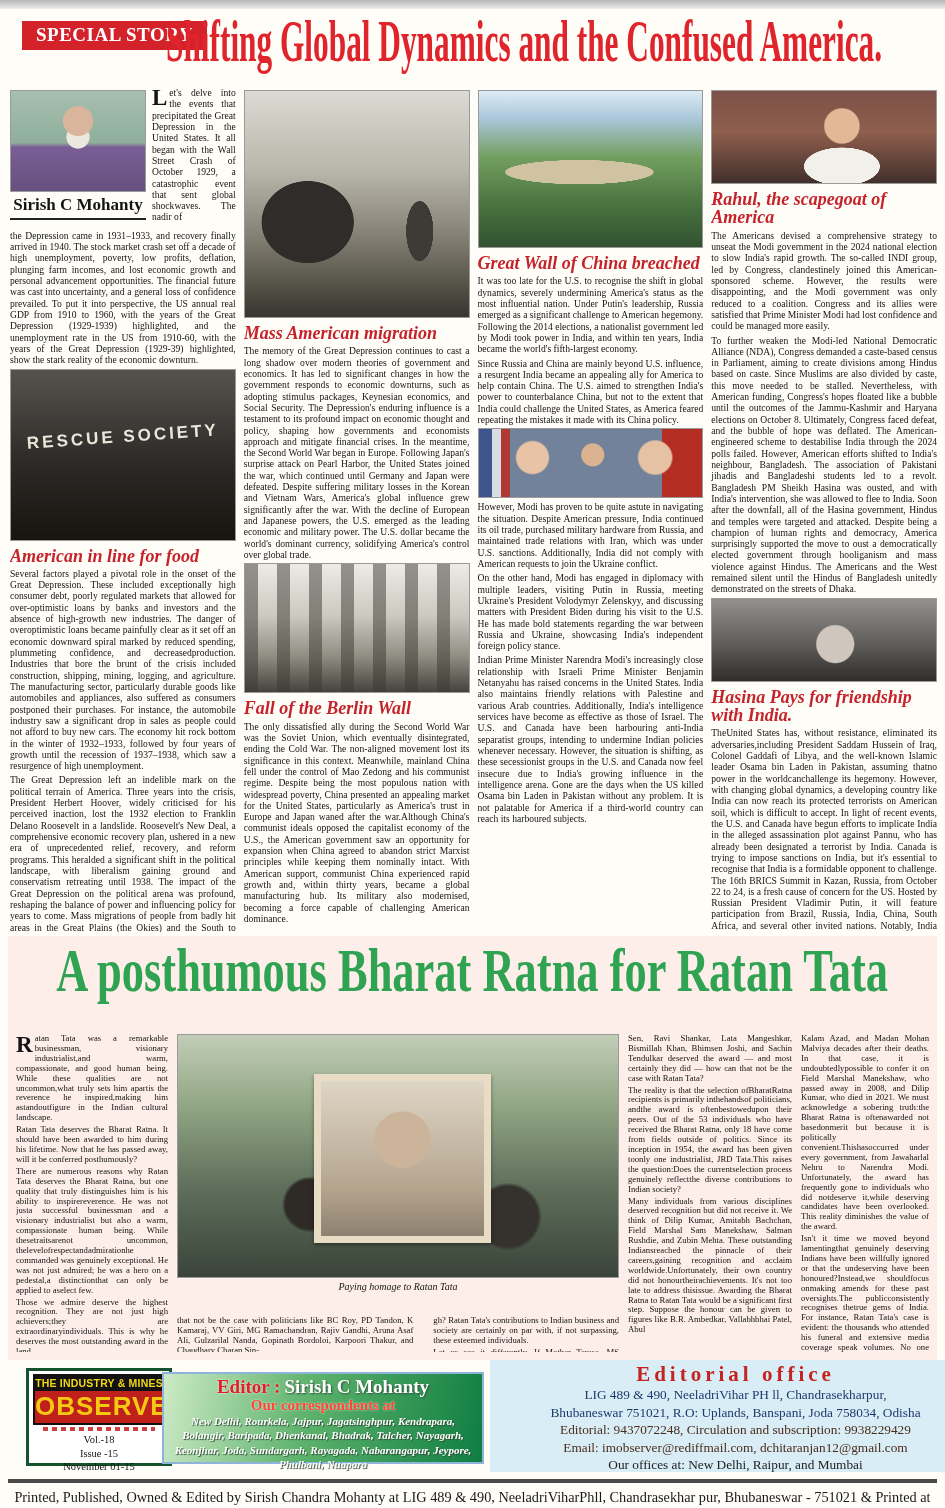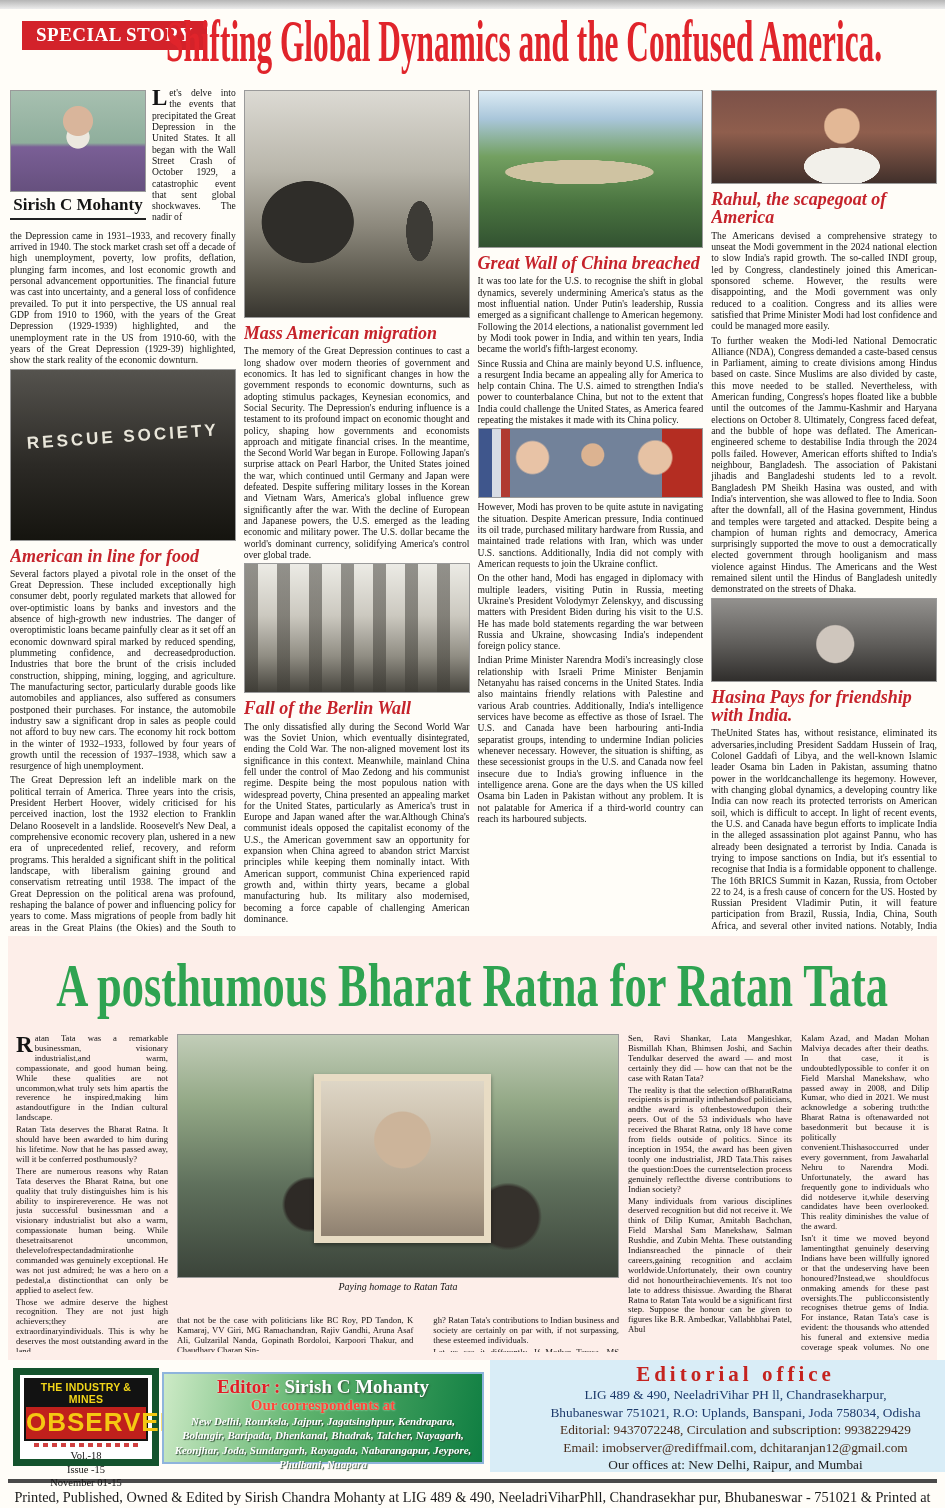--- a/index.html
+++ b/index.html
@@ -52,21 +52,21 @@
      linear-gradient(90deg,#3f568c 0 6%,#d8dce4 6% 10%,#b03a31 10% 14%,#72829a 14% 82%,#b42d22 82% 100%);}
   .rahul-photo{height:94px;background:
      radial-gradient(circle at 58% 38%,#e3b896 0 12%,rgba(0,0,0,0) 13%),
      radial-gradient(ellipse 28% 34% at 58% 82%,#f2f0ea 0 60%,rgba(0,0,0,0) 61%),
      linear-gradient(180deg,#7c5148 0%,#8f5e4d 45%,#41302b 100%);}
   .mourning-photo{height:84px;background:
      radial-gradient(circle at 55% 55%,#cfc6bd 0 14%,rgba(0,0,0,0) 15%),
      linear-gradient(180deg,#93918e 0%,#5f5d5a 55%,#302e2c 100%);}
   
   .bottom-article{margin:4px 8px 0;background:#fdeee9;height:424px;overflow:hidden;padding:2px 8px;box-sizing:border-box;}
-  .green-title-wrap{height:94px;display:flex;align-items:center;justify-content:center;overflow:hidden;}
+  .green-title-wrap{height:94px;display:flex;align-items:flex-start;justify-content:center;overflow:hidden;}
   .green-title{font-size:57px;font-weight:bold;color:#2fa351;white-space:nowrap;margin:0;
                transform:scale(.78,1.06);}
   .brow{display:flex;gap:9px;height:318px;overflow:hidden;margin-top:2px;}
   .bcol{overflow:hidden;}
   .b1{width:152px;flex:none;}
   .b4{width:164px;flex:none;}
   .b5{flex:1;}
   .bcol p,.subcols p{font-size:8.7px;line-height:1.14;text-align:justify;margin:0 0 2px;}
   .bphoto-area{width:442px;flex:none;}
   .tata-photo{height:244px;margin:0;background:
@@ -75,21 +75,21 @@
      linear-gradient(180deg,#c2cdb8 0%,#93a886 28%,#5f705c 62%,#3b443a 100%);}
   .tata-frame{position:absolute;left:31%;top:16%;width:37%;height:64%;border:7px solid #e8dcc4;
      background:radial-gradient(circle at 50% 38%,#ccb49a 0 22%,rgba(0,0,0,0) 23%),
                 linear-gradient(180deg,#ded6c6 0%,#b4a48e 70%,#8e8070 100%);box-shadow:0 2px 4px rgba(0,0,0,.4);}
   .caption{font-size:10px;font-style:italic;text-align:center;margin:3px 0 4px;}
   .subcols{display:flex;gap:20px;margin-top:24px;}
   .subcols .sleft{width:56%;}
   .subcols .sright{width:44%;}
   
   footer{position:relative;height:114px;}
-  .logo-box{position:absolute;left:13px;top:8px;width:146px;height:98px;border:7px solid #14532d;
+  .logo-box{position:absolute;left:26px;top:8px;width:146px;height:98px;border:3px solid #14532d;
             background:#fff;text-align:center;box-sizing:border-box;}
   .logo-top{background:#121212;color:#f2d619;font-family:"Liberation Sans",sans-serif;font-weight:bold;
             font-size:10.5px;padding:3px 0 2px;margin:3px 4px 0;letter-spacing:.2px;}
   .logo-main{background:#c0201c;color:#f5c812;font-family:"Liberation Sans",sans-serif;font-weight:bold;
              font-size:26px;letter-spacing:1px;border:2px solid #111;border-top:none;margin:0 4px;padding-bottom:1px;}
   .logo-strip{height:4px;margin:2px 14px;background:repeating-linear-gradient(90deg,#d04040 0 5px,#fff 5px 9px);}
   .vol{font-size:10.5px;line-height:1.3;}
   .editor-box{position:absolute;left:162px;top:12px;width:322px;height:92px;border:2px solid #8fb4dc;
               background:linear-gradient(100deg,#cdeac6 0%,#5db26c 45%,#0f7e42 100%);
               text-align:center;box-sizing:border-box;padding-top:2px;}

